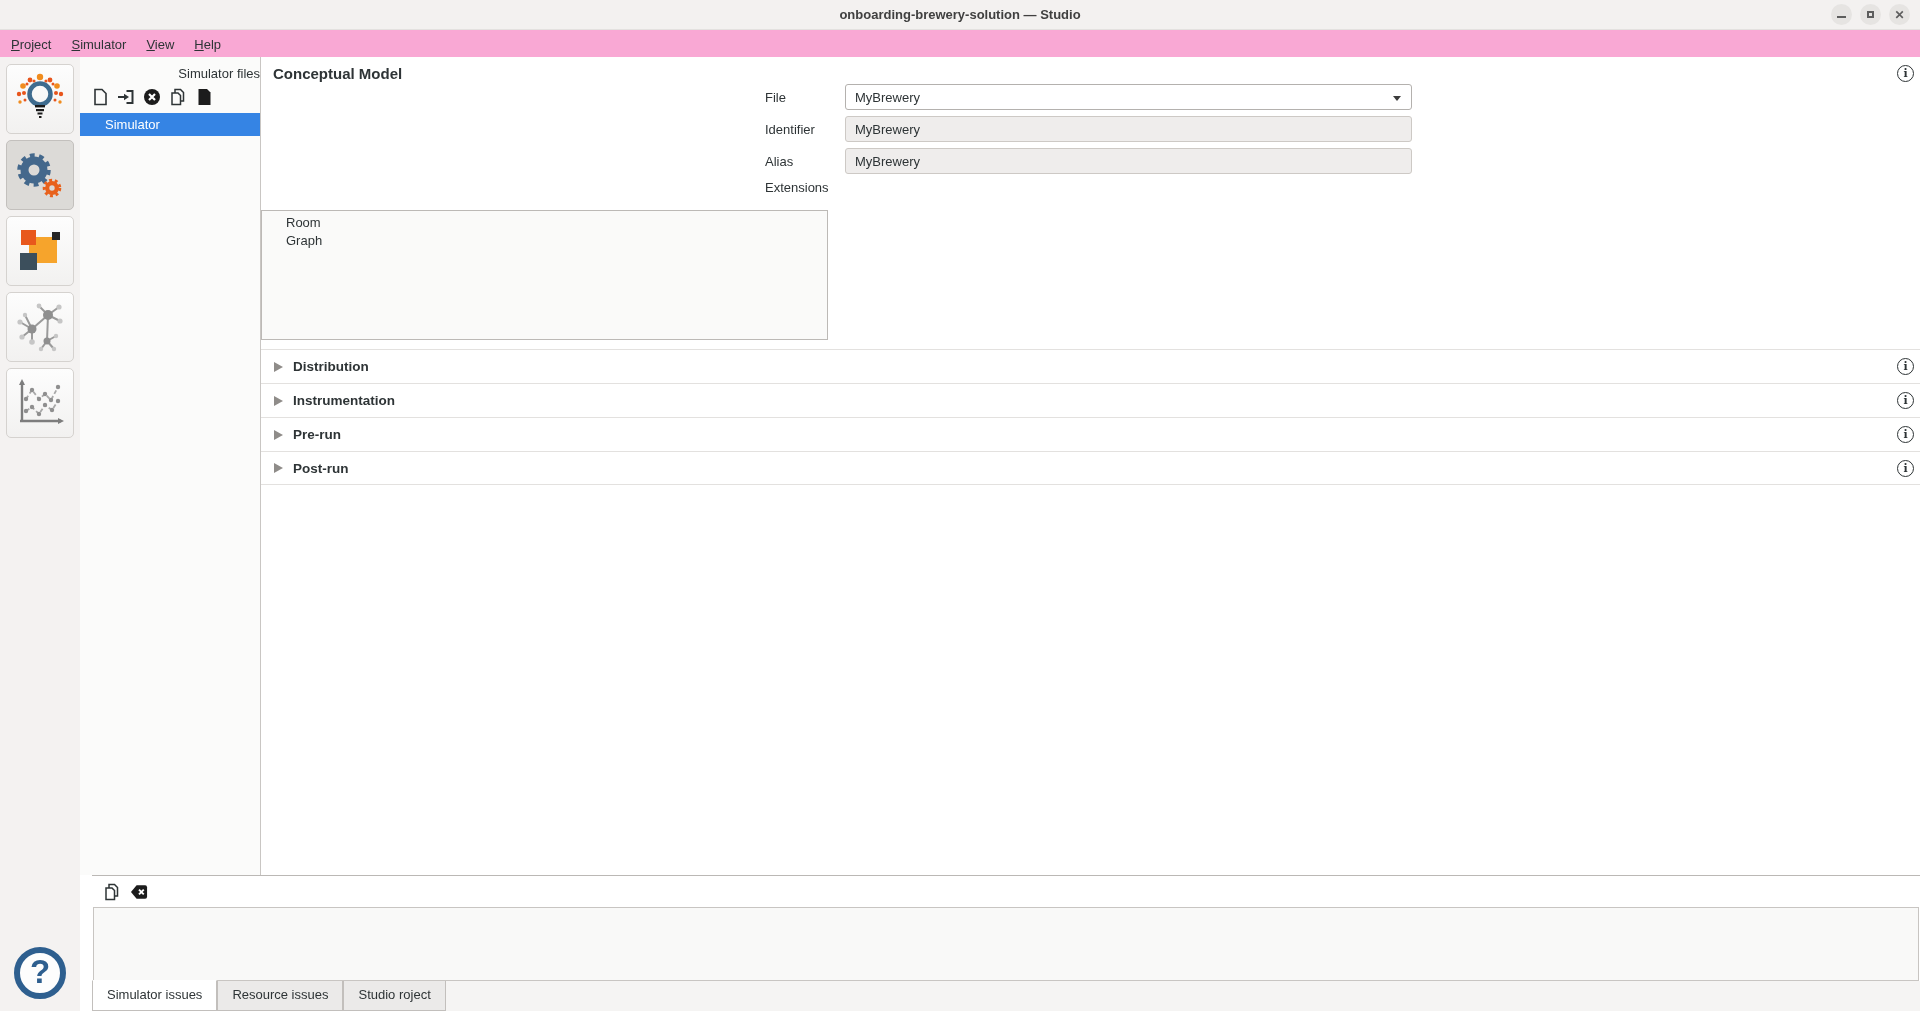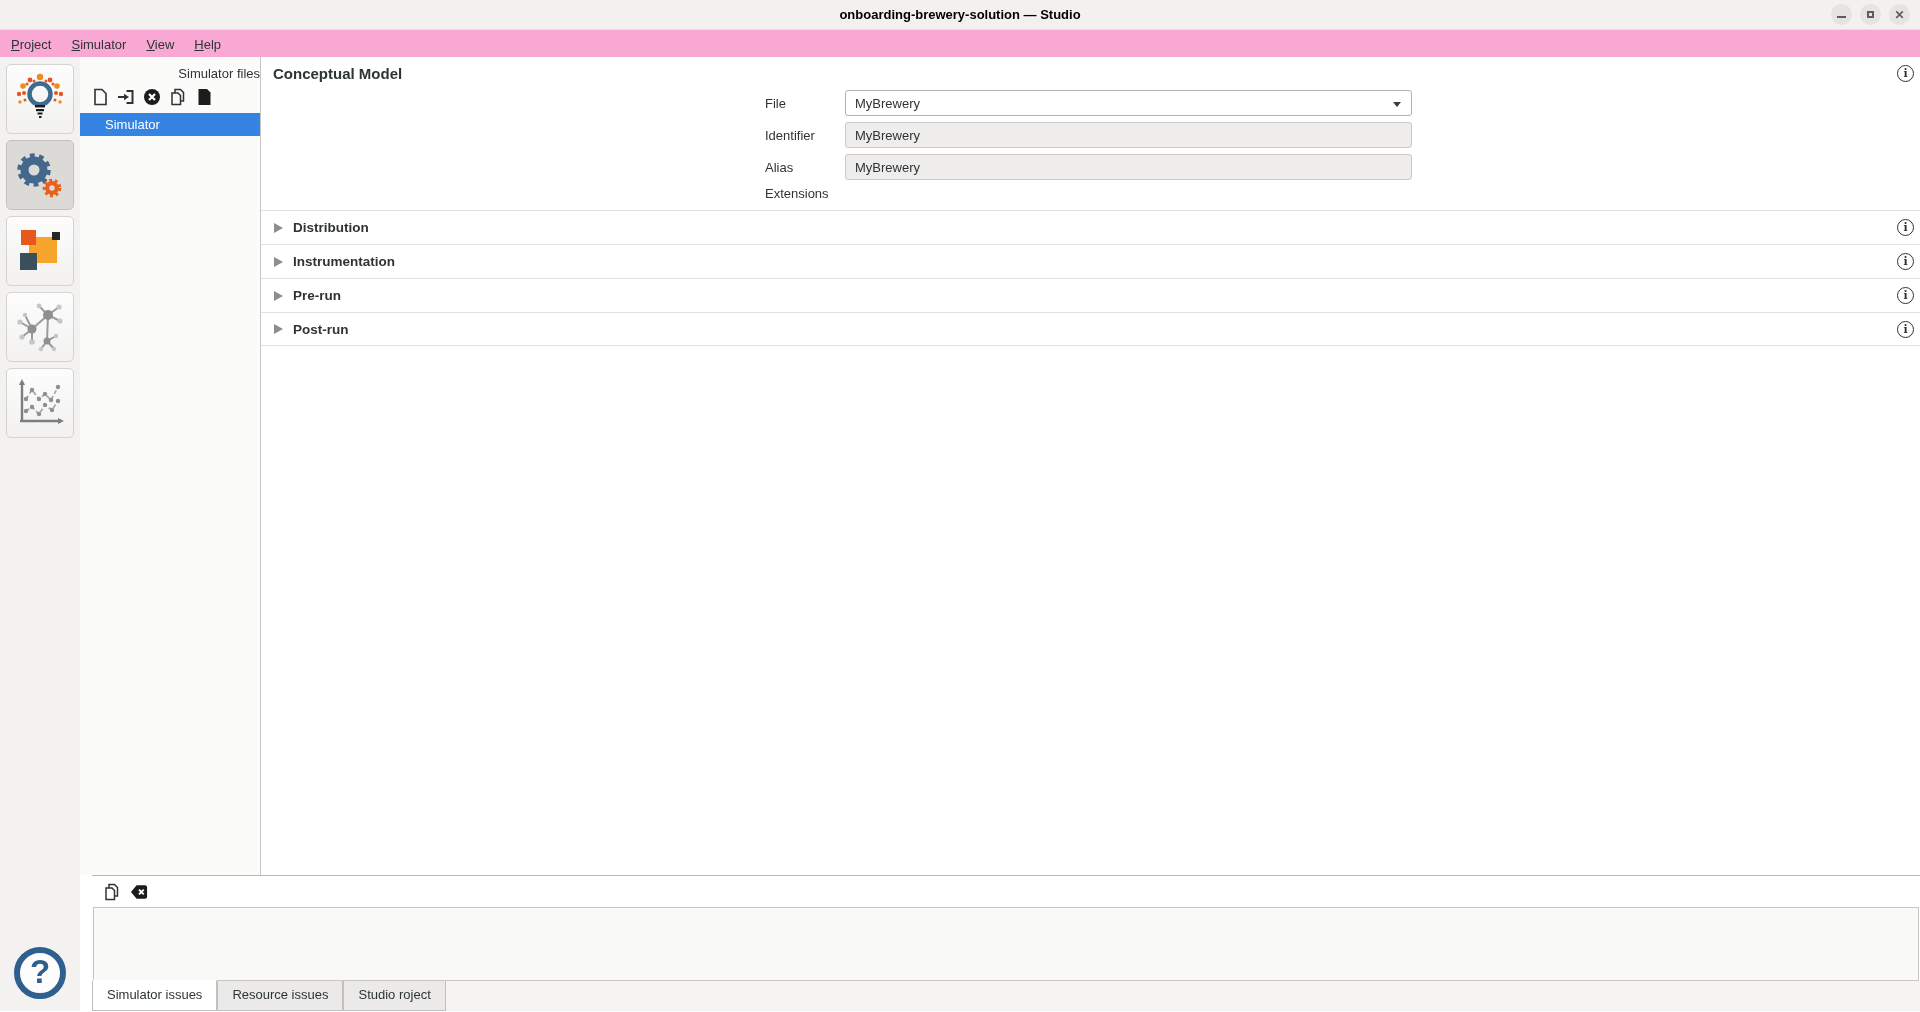--- a/index.html
+++ b/index.html
@@ -2,21 +2,21 @@
 <html><head>
 <meta charset="utf-8">
 <style>
   * { margin:0; padding:0; box-sizing:border-box; }
   html,body { width:1920px; height:1012px; overflow:hidden;
     font-family:"Liberation Sans", sans-serif; background:#ffffff; color:#2e3436; }
 
   
   .titlebar { height:30px; background:#f3f1f0; border-bottom:1px solid #e3e1df;
     display:flex; align-items:center; justify-content:center; position:relative; }
-  .title-text { font-size:13px; font-weight:bold; color:#000000; }
+  .title-text { font-size:13px; font-weight:bold; color:#404040; }
   .win-controls { position:absolute; right:10px; top:4px; display:flex; gap:8px; }
   .win-btn { width:21px; height:21px; border-radius:50%; background:#e6e4e2;
     display:flex; align-items:center; justify-content:center; cursor:default; }
   .g-min { width:9px; height:2px; background:#5d5d5d; margin-top:4px; }
   .g-max { width:7px; height:7px; border:2px solid #5d5d5d; }
   .g-close { font-size:12px; font-weight:bold; color:#5d5d5d; line-height:1; }
 
   
   .menubar { height:27px; background:#f9a8d4; display:flex; align-items:flex-end;
     padding:0 0 2px 2px; gap:2px; }
@@ -51,21 +51,21 @@
 
   
   .main-panel { flex:1; background:#ffffff; padding-top:5px; min-width:0; }
   .main-header { display:flex; align-items:center; justify-content:space-between;
     padding:0 6px 0 12px; height:22px; }
   .main-title { font-size:15px; font-weight:bold; }
   .info-icon { width:17px; height:17px; border:1px solid #2e3436; border-radius:50%;
     display:flex; align-items:center; justify-content:center; flex:none;
     font-family:"DejaVu Serif", serif; font-weight:bold; font-size:11px; line-height:1; }
 
-  .form { margin-top:6px; }
+  .form { }
   .form-row { display:flex; align-items:center; margin-bottom:6px; }
   .form-row.top { align-items:flex-start;flex-direction:column; }
   .form-label { width:80px; margin-left:504px; font-size:13px; flex:none; }
   .combobox { width:567px; height:26px; background:#ffffff; border:1px solid #b4b1ae;
     border-radius:3px; display:flex; align-items:center; padding:0 22px 0 9px;
     font-size:13px; position:relative; }
   .combo-arrow { position:absolute; right:10px; top:11px; width:0; height:0;
     border-left:4px solid transparent; border-right:4px solid transparent;
     border-top:5px solid #3c3c3c; }
   .text-input { width:567px; height:26px; background:#efedec; border:1px solid #cdc9c5;
@@ -317,20 +317,24 @@
           <div class="form-row">
             <span class="form-label">Identifier</span>
             <input class="text-input" type="text" value="MyBrewery" style="">
           </div>
           <div class="form-row">
             <span class="form-label">Alias</span>
             <input class="text-input" type="text" value="MyBrewery" style="">
           </div>
           <div class="form-row top">
             <span class="form-label">Extensions</span>
+            <div class="listbox">
+              <div class="list-item">Room</div>
+              <div class="list-item">Graph</div>
+            </div>
           </div>
         </div>
 
         <div class="sections">
           <div class="section-row">
             <span class="tri"></span>
             <span class="section-label">Distribution</span>
             <span class="info-icon">i</span>
           </div>
           <div class="section-row">

